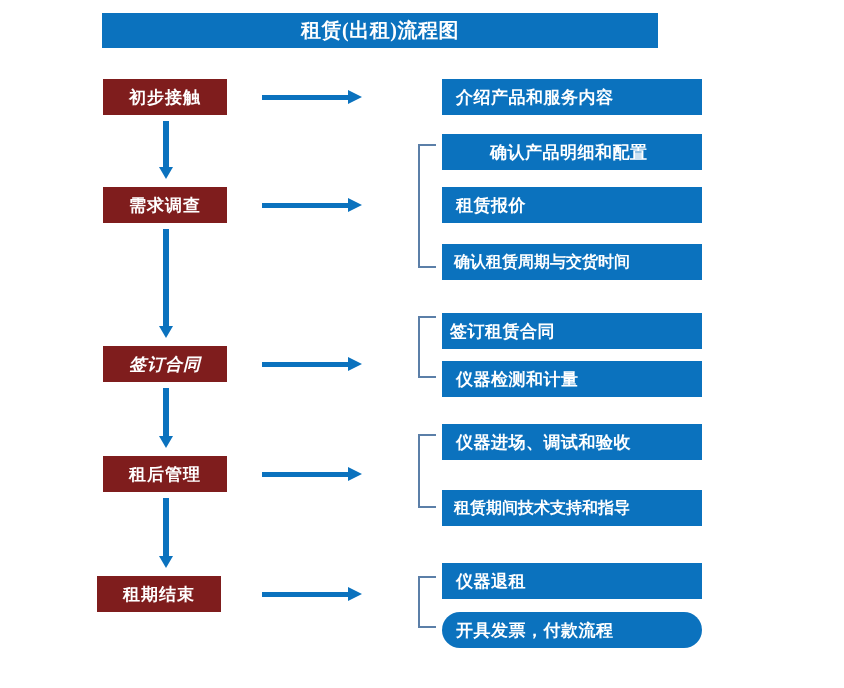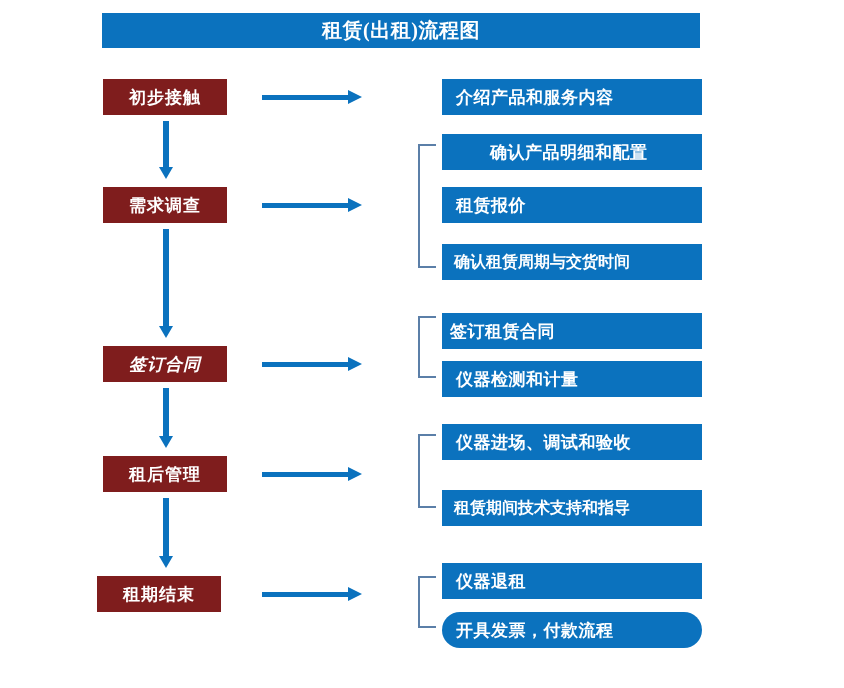--- a/index.html
+++ b/index.html
@@ -18,21 +18,21 @@
     width: 844px;
     height: 688px;
     background: #ffffff;
   }
 
   
   .title-bar {
     position: absolute;
     left: 102px;
     top: 13px;
-    width: 598px;
+    width: 556px;
     height: 35px;
     background: #0B72BE;
     color: #ffffff;
     font-size: 20px;
     font-weight: bold;
     display: flex;
     align-items: center;
     justify-content: center;
     letter-spacing: 0.5px;
   }

